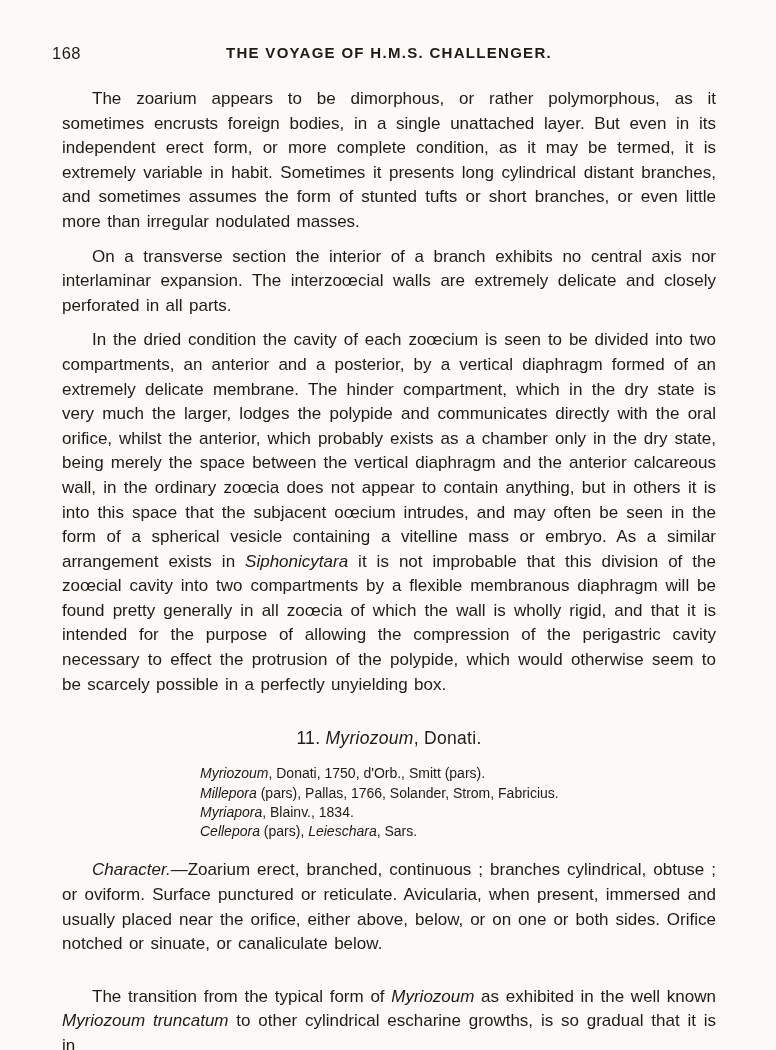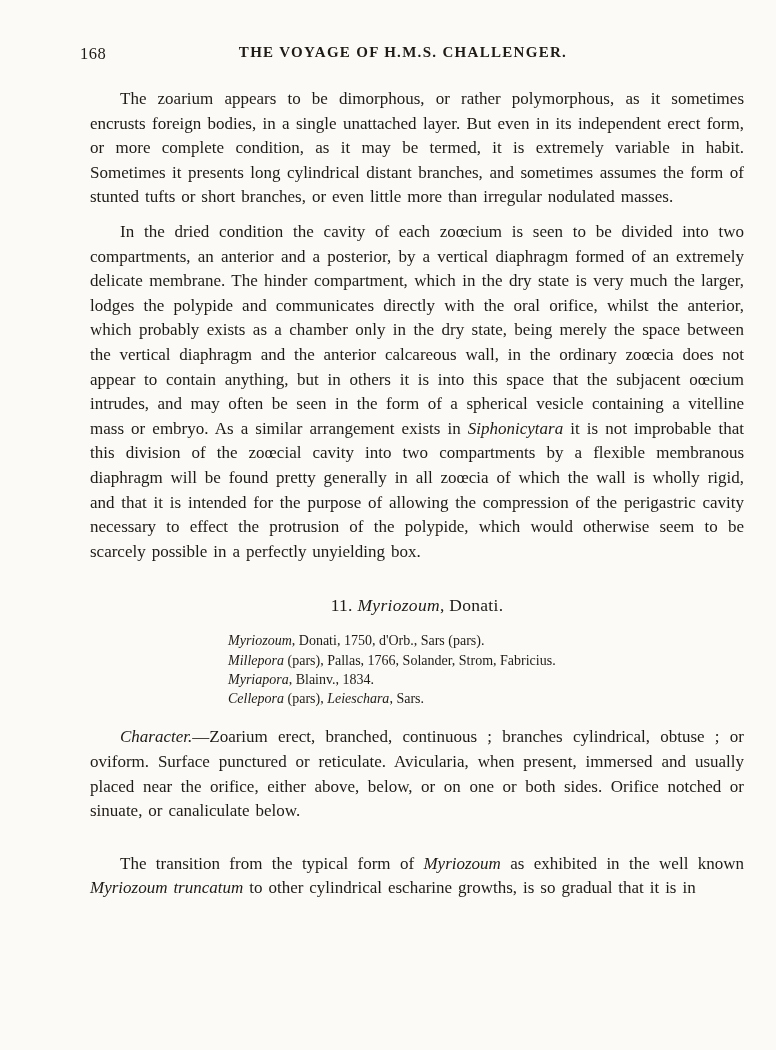--- a/index.html
+++ b/index.html
@@ -5,24 +5,24 @@
   html, body {
     margin: 0;
     padding: 0;
     background: #fbfaf7;
   }
   .page {
     position: relative;
     width: 776px;
     height: 1050px;
     box-sizing: border-box;
-    padding: 44px 50px 0 80px;
+    padding: 44px 50px 0 52px;
     background: #fbfaf7;
     color: #1e1a15;
-    font-family: Liberation Serif, serif;
+    font-family: Liberation Sans, sans-serif;
     overflow: hidden;
   }
   .running-head {
     position: relative;
     height: 22px;
   }
   .page-number {
     position: absolute;
     left: 0;
     top: 0;
@@ -78,27 +78,28 @@
 
   <header class="running-head">
     <span class="page-number">168</span>
     <span class="running-title">THE VOYAGE OF H.M.S. CHALLENGER.</span>
   </header>
 
   <main class="content">
 
     <p class="body-para">The zoarium appears to be dimorphous, or rather polymorphous, as it sometimes encrusts foreign bodies, in a single unattached layer.  But even in its independent erect form, or more complete condition, as it may be termed, it is extremely variable in habit.  Sometimes it presents long cylindrical distant branches, and sometimes assumes the form of stunted tufts or short branches, or even little more than irregular nodulated masses.</p>
 
+    <p class="body-para">On a transverse section the interior of a branch exhibits no central axis nor interlaminar expansion.  The interzoœcial walls are extremely delicate and closely perforated in all parts.</p>
 
     <p class="body-para"><span>In the dried condition the cavity of each zoœcium is seen to be divided into two compartments, an anterior and a posterior, by a vertical diaphragm formed of an extremely delicate membrane.  The hinder compartment, which in the dry state is very much the larger, lodges the polypide and communicates directly with the oral orifice, whilst the anterior, which probably exists as a chamber only in the dry state, being merely the space between the vertical diaphragm and the anterior calcareous wall, in the ordinary zoœcia does not appear to contain anything, but in others it is into this space that the subjacent oœcium intrudes, and may often be seen in the form of a spherical vesicle containing a vitelline mass or embryo.   As a similar arrangement exists in </span><i>Siphonicytara</i><span> it is not improbable that this division of the zoœcial cavity into two compartments by a flexible membranous diaphragm will be found pretty generally in all zoœcia of which the wall is wholly rigid, and that it is intended for the purpose of allowing the compression of the perigastric cavity necessary to effect the protrusion of the polypide, which would otherwise seem to be scarcely possible in a perfectly unyielding box.</span></p>
 
     <h2 class="section-heading"><span>11.  </span><i>Myriozoum</i><span>, Donati.</span></h2>
 
     <div class="synonymy">
-      <div class="syn-line"><i>Myriozoum</i><span>, Donati, 1750, d'Orb., Sars (pars).</span></div>
+      <div class="syn-line"><i>Myriozoum</i><span>, Donati, 1750, d'Orb., Smitt (pars).</span></div>
       <div class="syn-line"><i>Millepora</i><span> (pars), Pallas, 1766, Solander, Strom, Fabricius.</span></div>
       <div class="syn-line"><i>Myriapora</i><span>, Blainv., 1834.</span></div>
       <div class="syn-line"><i>Cellepora</i><span> (pars), </span><i>Leieschara</i><span>, Sars.</span></div>
     </div>
 
     <p class="body-para para-character"><i>Character.</i><span>—Zoarium erect, branched, continuous ;  branches cylindrical, obtuse ;  or oviform.   Surface punctured or reticulate.   Avicularia, when present, immersed and usually placed near the orifice, either above, below, or on one or both sides.   Orifice notched or sinuate, or canaliculate below.</span></p>
 
     <p class="body-para para-transition"><span>The transition from the typical form of </span><i>Myriozoum</i><span> as exhibited in the well known </span><i>Myriozoum truncatum</i><span> to other cylindrical escharine growths, is so gradual that it is in</span></p>
 
   </main>

